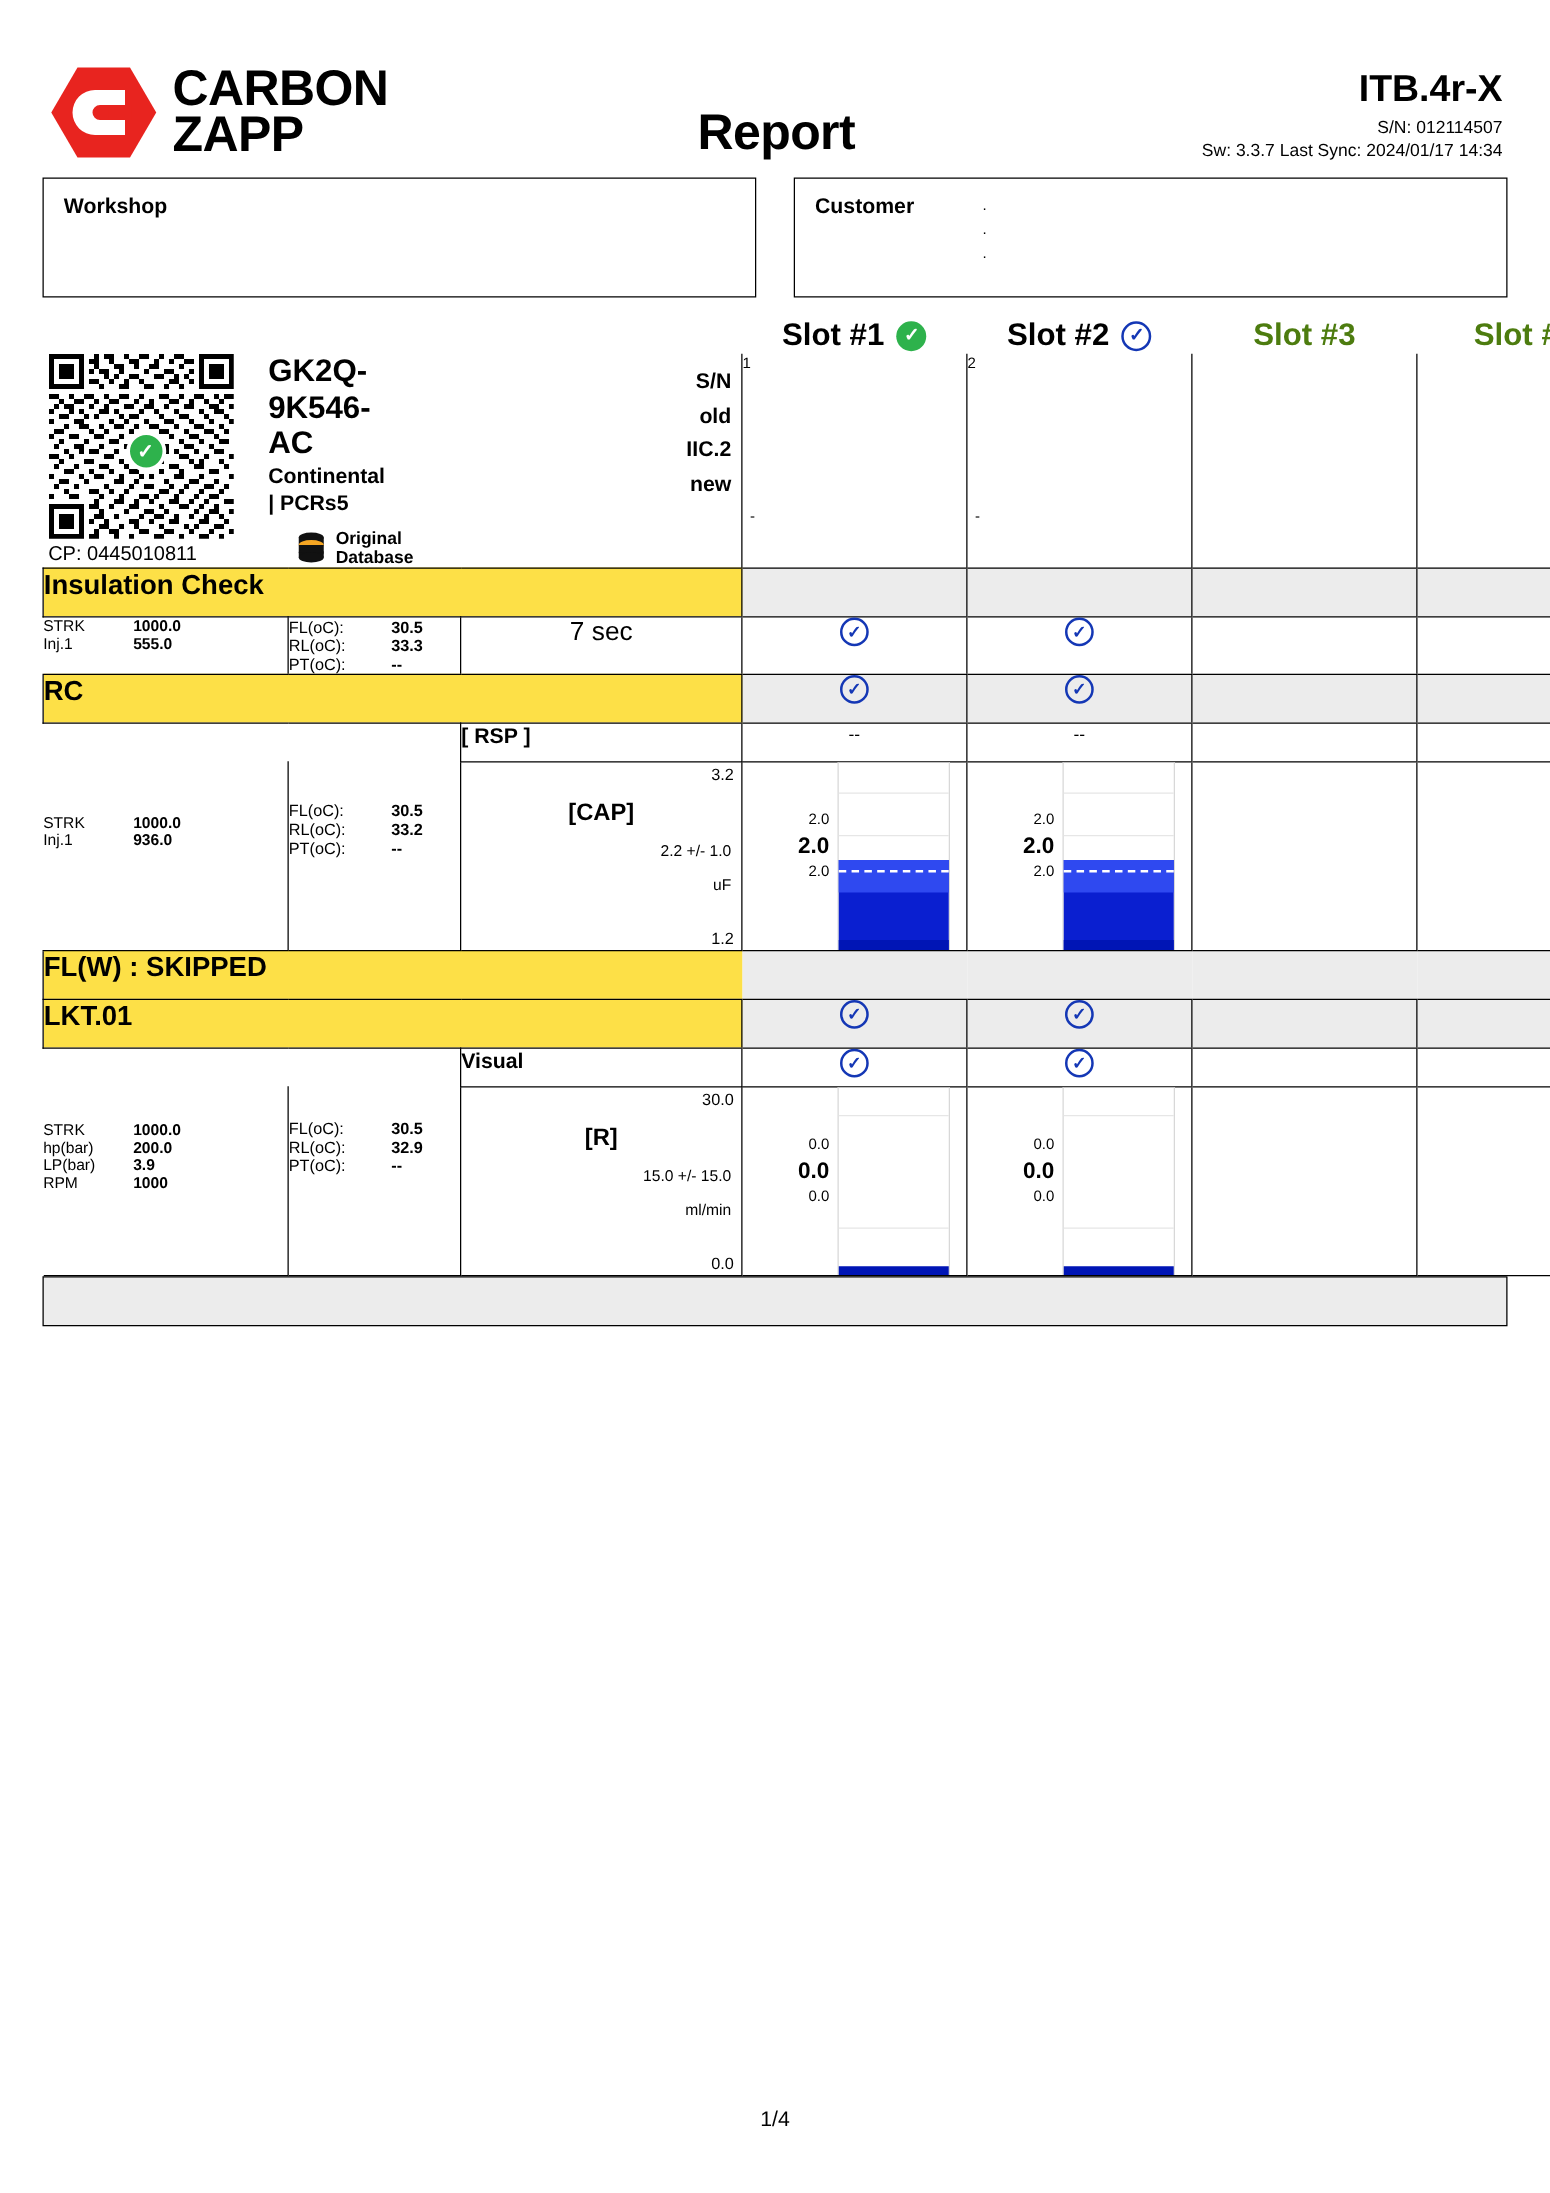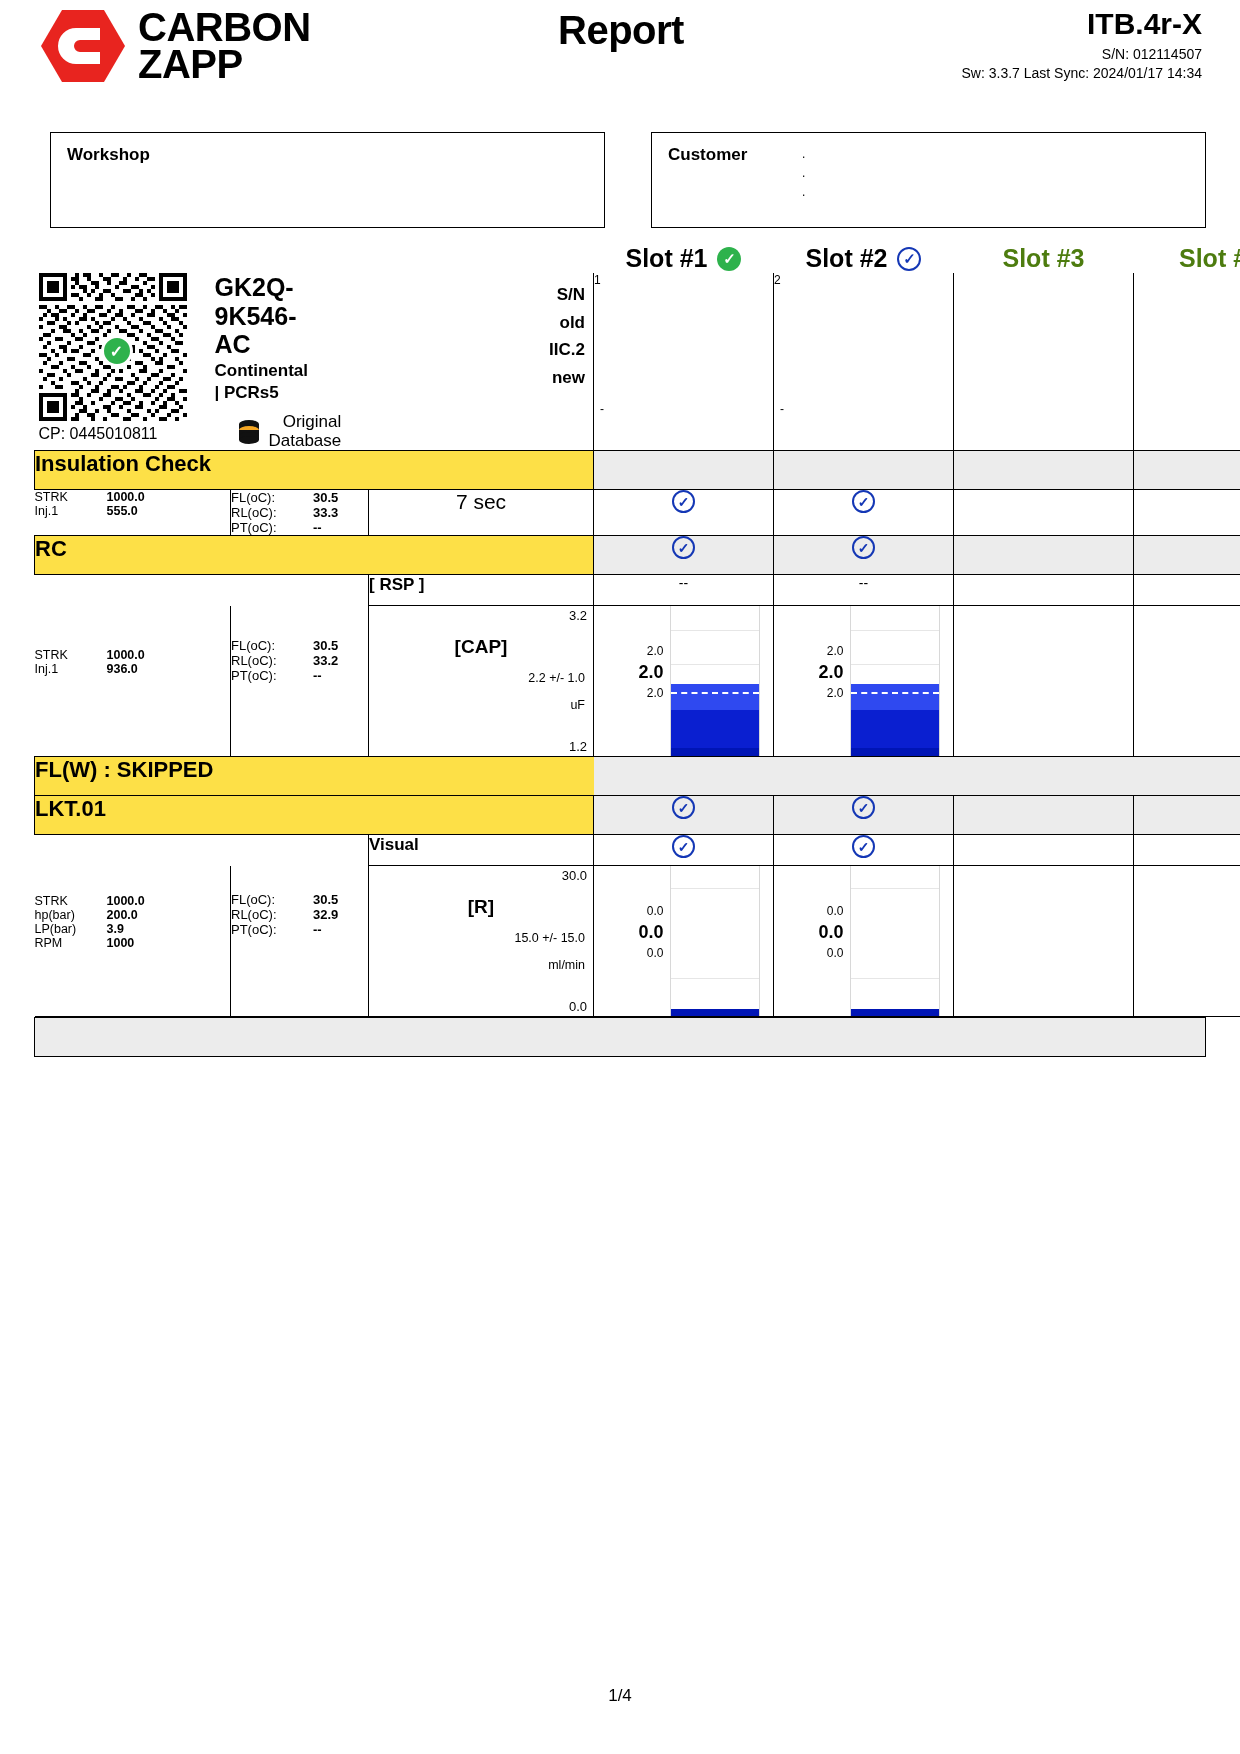--- a/index.html
+++ b/index.html
@@ -19,22 +19,22 @@
     position: relative;
     width: 1240px;
     height: 1754px;
     box-sizing: border-box;
     padding: 0 34px;
   }
 
   
   .header {
     display: flex;
-    align-items: flex-start;
-    padding-top: 8px;
+    align-items: flex-end;
+    padding-top: 18px;
     height: 110px;
   }
   .logo-wrap {
     width: 330px;
     display: flex;
     align-items: center;
     gap: 12px;
     padding-left: 6px;
   }
   .logo-mark {
@@ -89,21 +89,20 @@
     gap: 30px;
     margin-top: 14px;
   }
   .info-box {
     flex: 1;
     border: 1.5px solid #000;
     height: 96px;
     box-sizing: border-box;
     padding: 12px 16px;
     position: relative;
-    margin-left: 16px;
   }
   .info-label {
     font-size: 17px;
     font-weight: bold;
   }
   .cust-dots {
     position: absolute;
     left: 150px;
     top: 12px;
     font-size: 12px;
@@ -202,24 +201,23 @@
   }
   .origdb {
     display: flex;
     align-items: center;
     gap: 8px;
     margin-top: 10px;
     padding-left: 22px;
   }
   .db-icon { width: 24px; height: 26px; }
   .origdb-text {
-    font-size: 17px;
-    font-weight: normal;
+    font-size: 14px;
+    font-weight: bold;
     line-height: 1.08;
-    text-align: right;
   }
   .sn-col {
     width: 90px;
     text-align: right;
     padding-right: 8px;
     font-size: 17px;
     font-weight: bold;
     line-height: 1.63;
     padding-top: 8px;
   }

